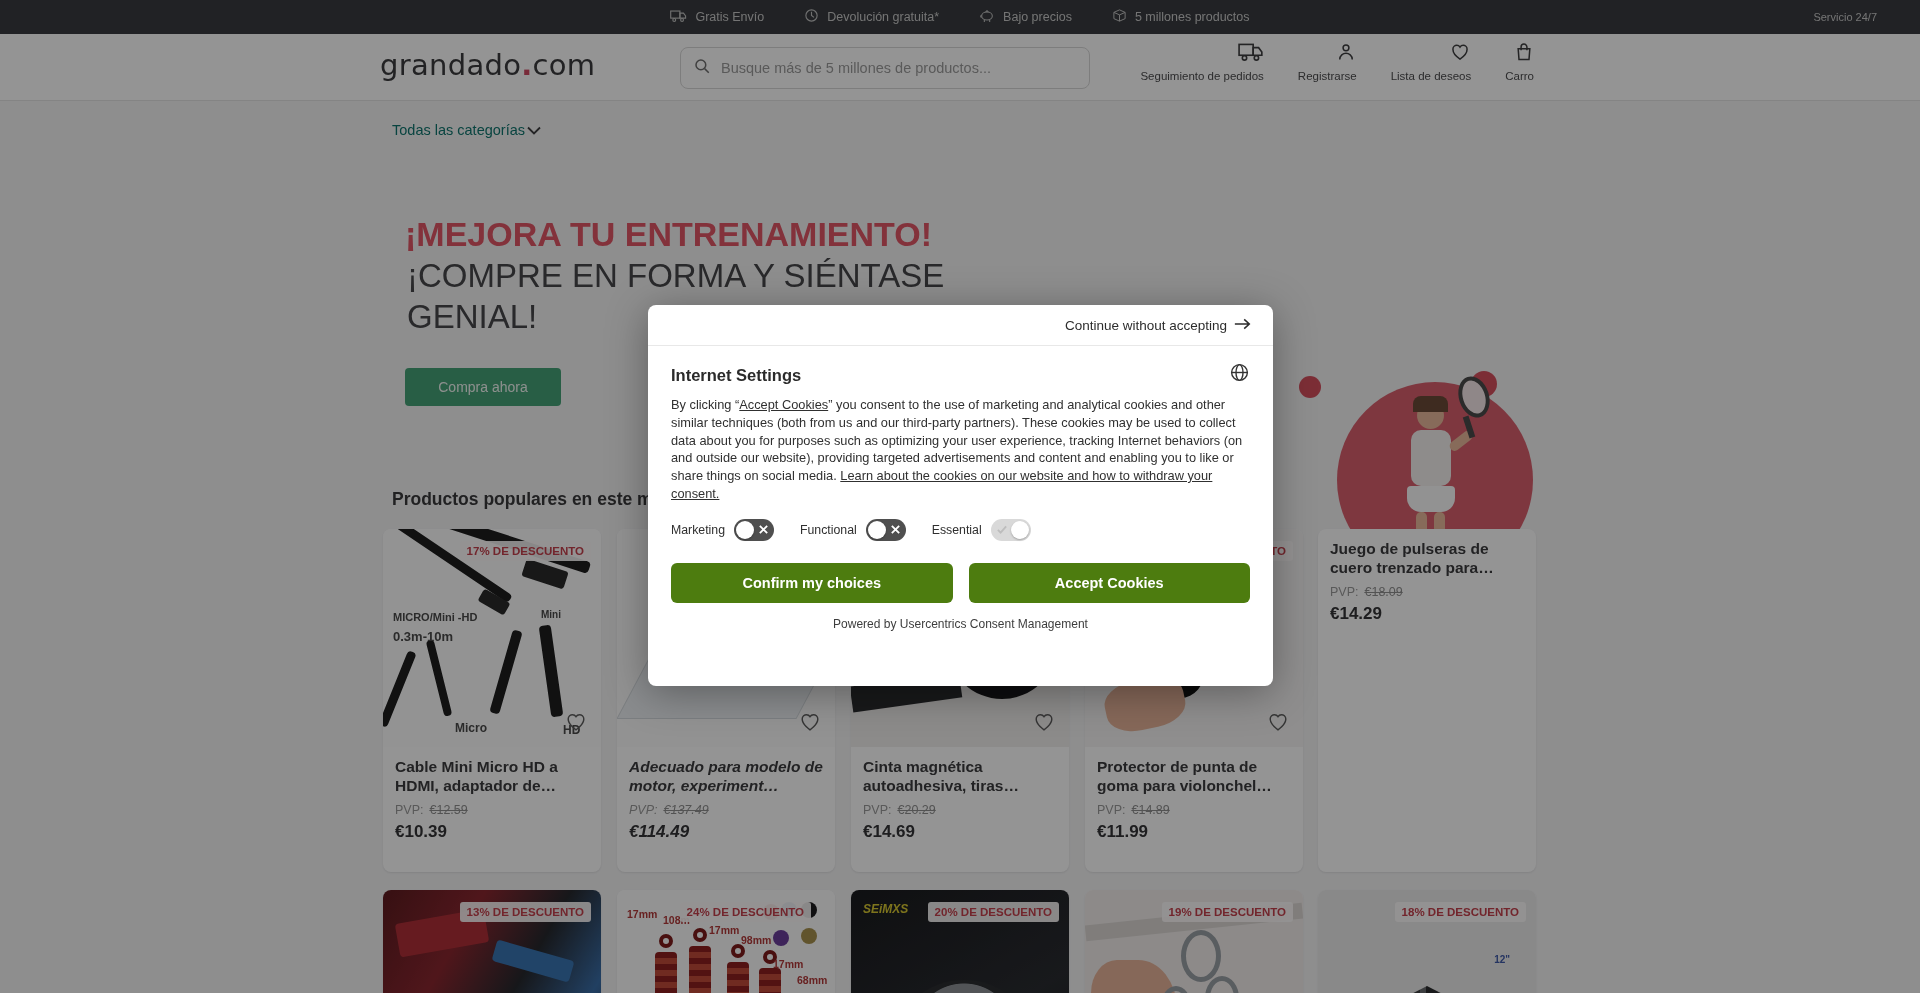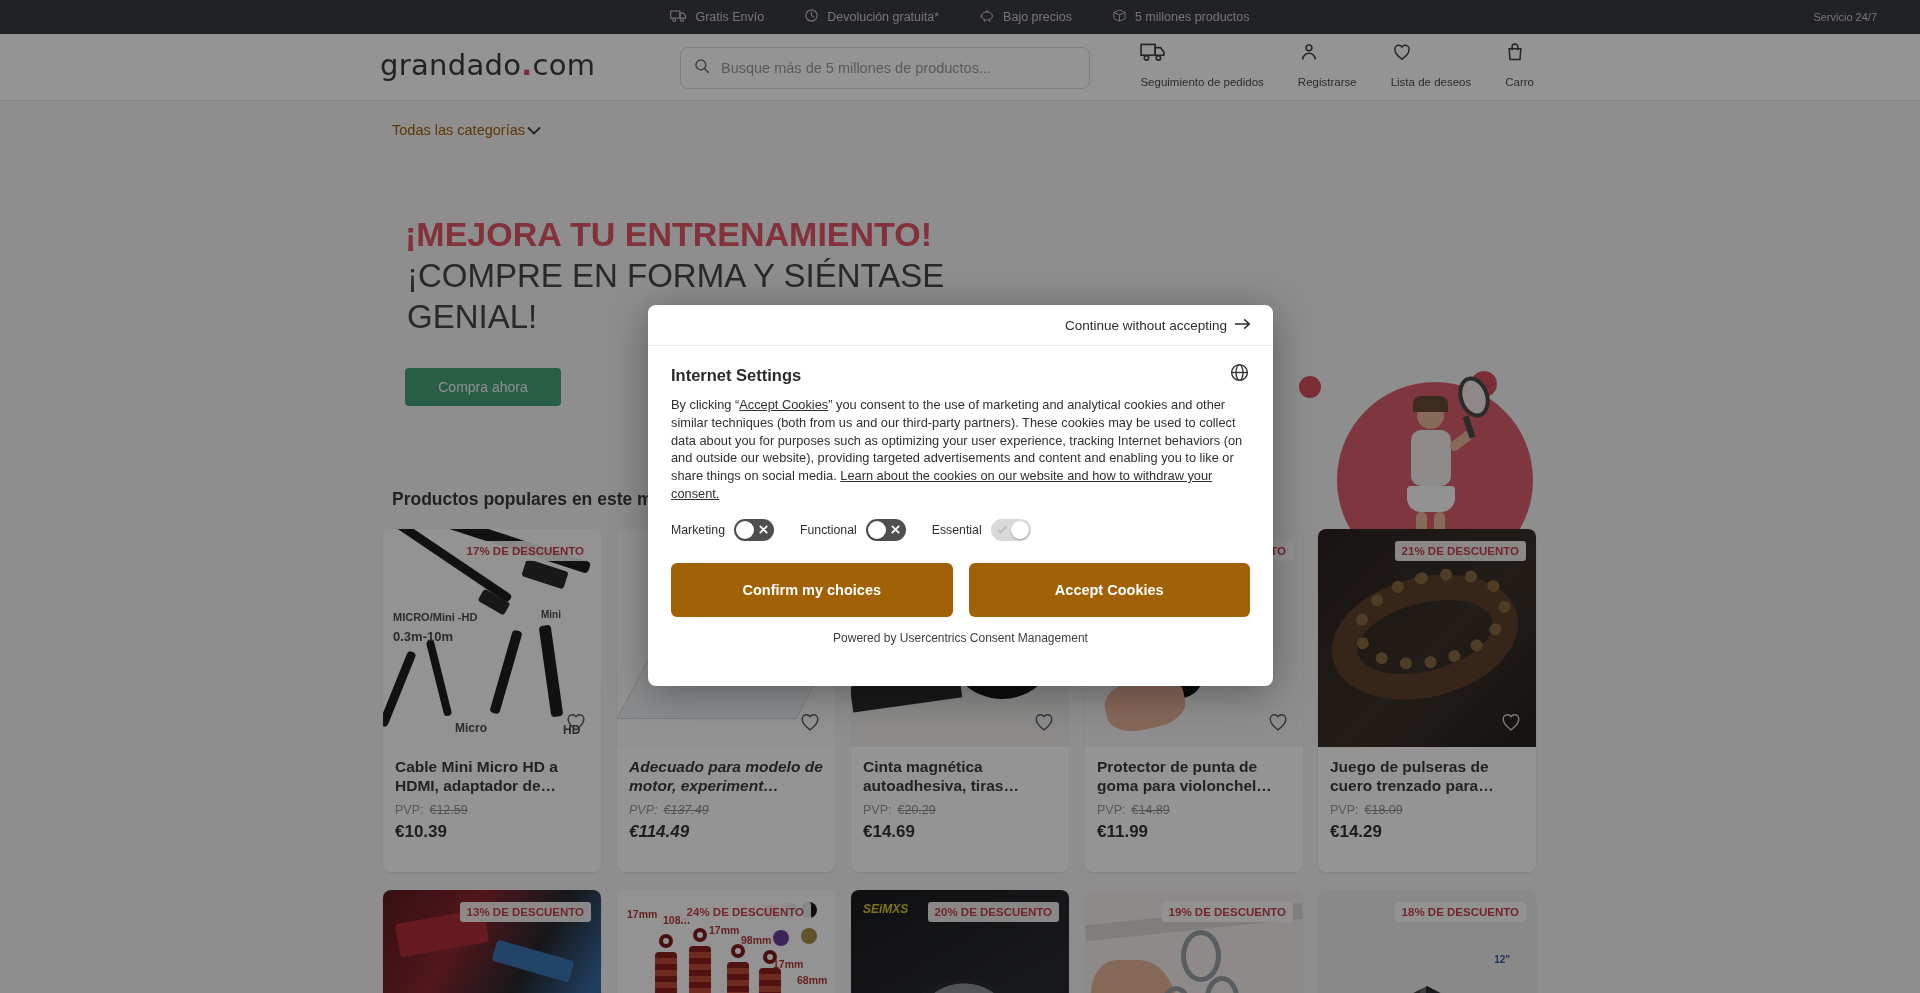--- a/index.html
+++ b/index.html
@@ -21,27 +21,27 @@
   .logo { position:absolute; left:380px; top:14px; font-family:"DejaVu Sans", sans-serif;
           font-size:29px; color:#3c3c3e; letter-spacing:0.3px; cursor:pointer; }
   .logo .dot { color:#cf4a63; font-weight:700; }
   .searchbox { position:absolute; left:680px; top:13px; width:410px; height:42px; background:#fff;
                border:1px solid #d8d8d8; border-radius:8px; display:flex; align-items:center; padding:0 12px; }
   .searchbox svg { stroke:#6f6f6f; flex:none; }
   .searchbox input { border:none; outline:none; width:100%; margin-left:10px; font-size:14.5px;
                      font-family:"Liberation Sans", sans-serif; color:#333; background:transparent; }
   .searchbox input::placeholder { color:#9b9b9b; }
   .header-nav { position:absolute; right:386px; top:8px; display:flex; gap:34px; }
-  .nav-item { display:flex; flex-direction:column; align-items:flex-start; gap:10px; cursor:pointer; }
+  .nav-item { display:flex; flex-direction:column; align-items:flex-end; gap:4px; cursor:pointer; }
   .nav-item svg { stroke:#3e3e40; }
   .nav-item .nav-label { font-size:11.5px; color:#4c4c4e; white-space:nowrap; }
 
   
   .catbar { position:absolute; left:392px; top:122px; display:flex; align-items:center; gap:2px;
-            font-size:14.5px; color:#a16207; cursor:pointer; }
+            font-size:14.5px; color:#0f766e; cursor:pointer; }
   .catbar svg { stroke:#3e3e40; }
 
   
   .hero { position:absolute; left:0; top:160px; width:1920px; height:300px; }
   .hero-headline { position:absolute; left:405px; top:55px; font-size:34px; font-weight:700; color:#e25666; }
   .hero-sub { position:absolute; left:407px; top:95px; width:560px; font-size:33px; color:#47474a; line-height:41px; }
   .hero-cta { position:absolute; left:405px; top:208px; width:156px; height:38px; background:#46a378;
               color:#f2f7f4; font-size:14px; border:none; border-radius:4px; cursor:pointer;
               font-family:"Liberation Sans", sans-serif; }
   .hero-art div { position:absolute; }
@@ -171,21 +171,21 @@
   .pill.off { background:#4f4f4f; }
   .pill.on  { background:#d9d9d9; }
   .knob { position:absolute; top:2px; width:18px; height:18px; background:#fff; border-radius:50%;
           box-shadow:0 1px 2px rgba(0,0,0,0.25); }
   .pill.off .knob { left:2px; }
   .pill.on  .knob { right:2px; }
   .pill svg { position:absolute; top:5px; }
   .pill.off svg { right:5px; stroke:#fff; }
   .pill.on  svg { left:5px; stroke:#bdbdbd; }
   .modal-buttons { display:flex; gap:16px; margin-top:22px; }
-  .modal-buttons button { flex:1; height:54px; background:#a16207; color:#fff; font-size:14.5px; font-weight:700;
+  .modal-buttons button { flex:1; height:40px; background:#4d7c0f; color:#fff; font-size:14.5px; font-weight:700;
                           border:none; border-radius:6px; cursor:pointer; font-family:"Liberation Sans", sans-serif; }
   .modal-footer { margin-top:14px; text-align:center; font-size:12px; color:#3d3d3d; }
 </style>
 </head>
 <body>
 
 <div id="app">
 
   <div class="topbar">
     <div class="topbar-item">
@@ -370,30 +370,20 @@
             <path d="M12 20.5S3.5 15 3.5 8.8C3.5 5.6 6 4 8.2 4c1.7 0 3 .9 3.8 2.2C12.8 4.9 14.1 4 15.8 4 18 4 20.5 5.6 20.5 8.8 20.5 15 12 20.5 12 20.5z"></path>
           </svg>
         </div>
     </div>
     <div class="card-title">Protector de punta de goma para violonchel…</div>
     <div class="card-pvp"><span>PVP:</span><span class="old">€14.89</span></div>
     <div class="card-price">€11.99</div>
   </div>
 
   <div class="card" style="left:1318px; top:529px;">
-    <div class="card-img art-bracelet">
-      <div class="brc1"></div>
-        <div class="brc2"></div>
-      <div class="badge">21% DE DESCUENTO</div>
-      <div class="wish">
-          <svg width="24" height="22" viewBox="0 0 24 24" stroke-width="1.6" style="stroke:#cfcfcf;">
-            <path d="M12 20.5S3.5 15 3.5 8.8C3.5 5.6 6 4 8.2 4c1.7 0 3 .9 3.8 2.2C12.8 4.9 14.1 4 15.8 4 18 4 20.5 5.6 20.5 8.8 20.5 15 12 20.5 12 20.5z"></path>
-          </svg>
-        </div>
-    </div>
     <div class="card-title">Juego de pulseras de cuero trenzado para…</div>
     <div class="card-pvp"><span>PVP:</span><span class="old">€18.09</span></div>
     <div class="card-price">€14.29</div>
   </div>
 
   <div class="card" style="left:383px; top:890px;">
     <div class="card-img art-rc">
       <div class="rc-part rcp1"></div>
         <div class="rc-part rcp2"></div>
       <div class="badge">13% DE DESCUENTO</div>

